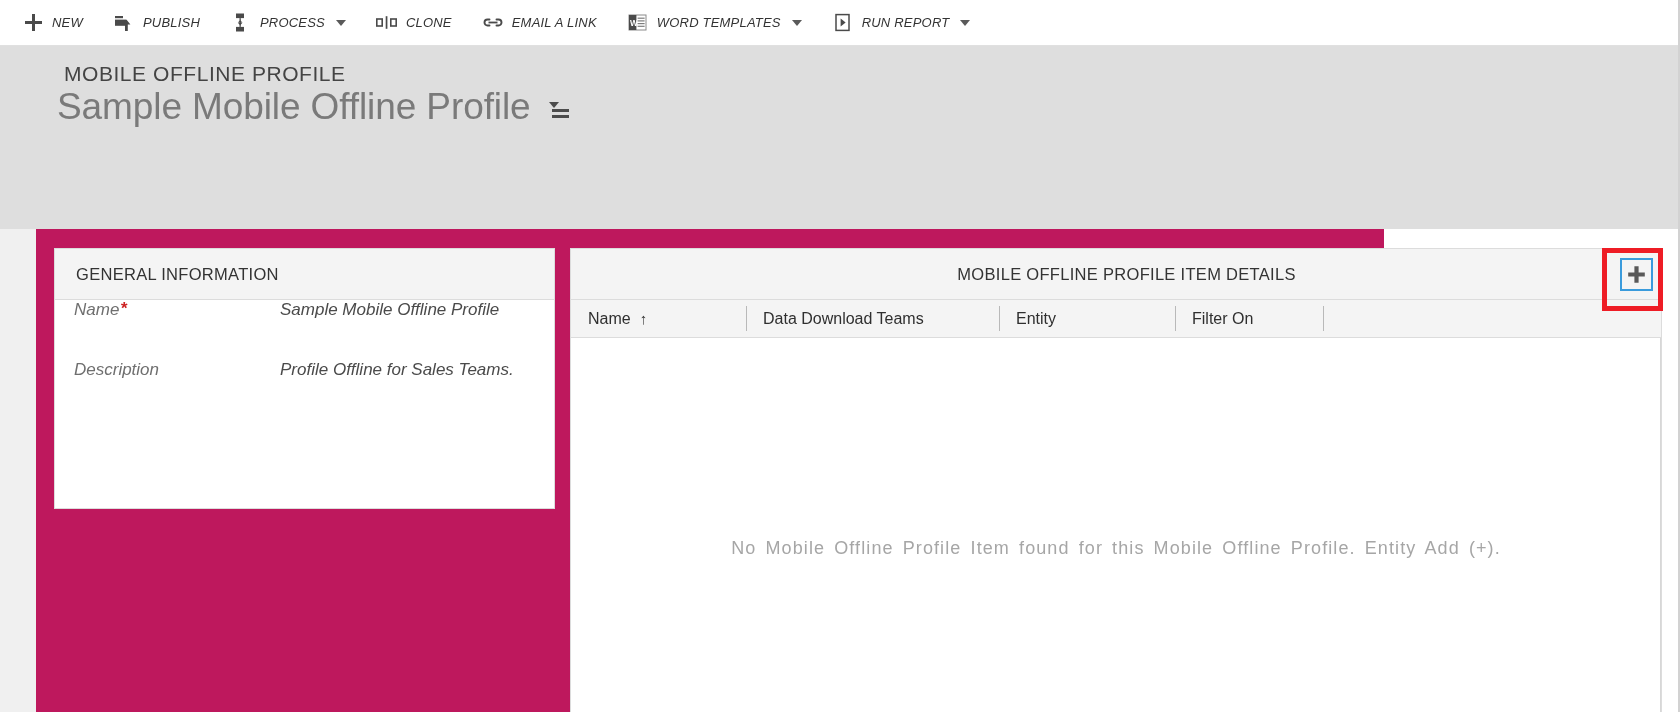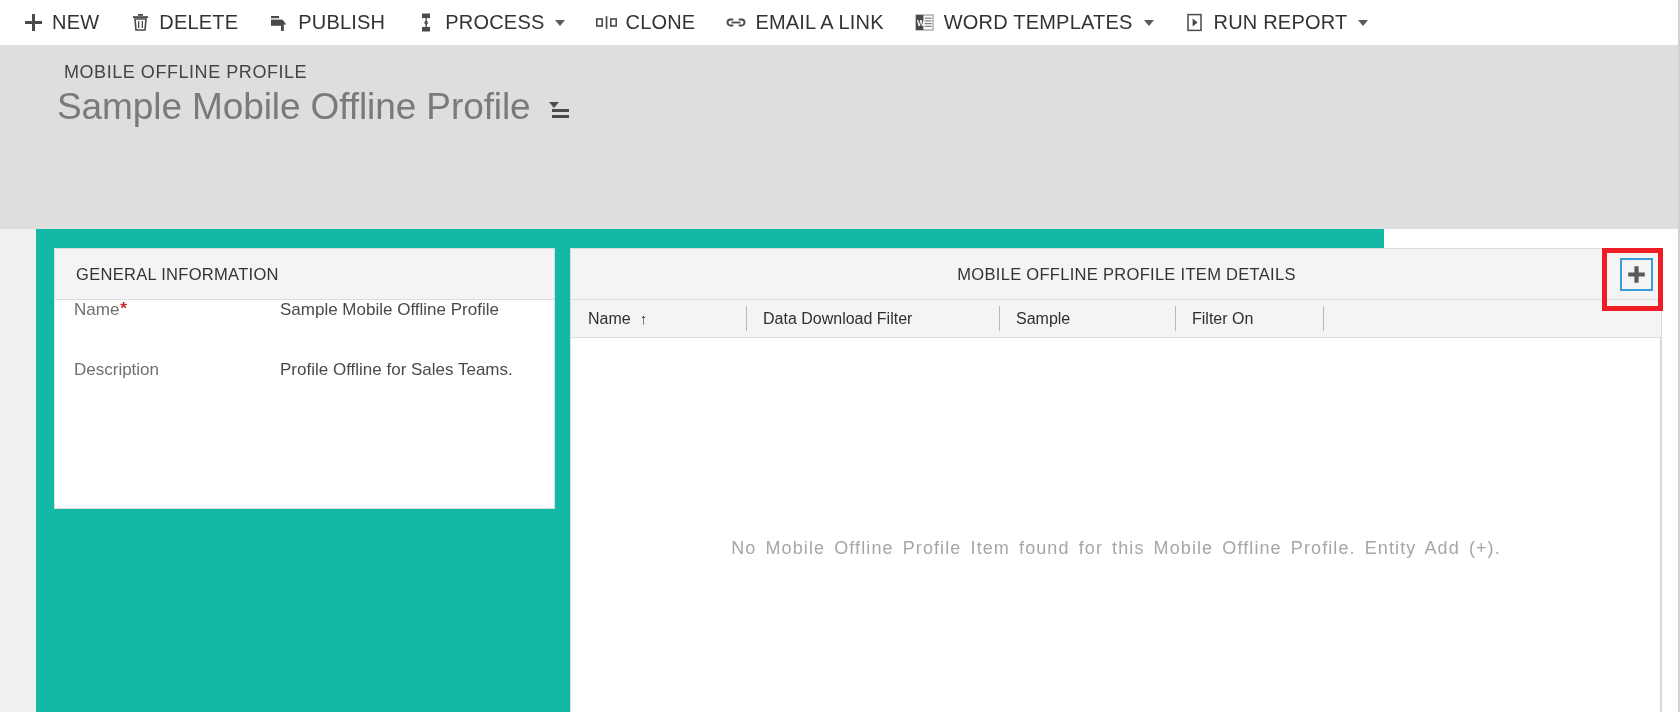--- a/index.html
+++ b/index.html
@@ -36,46 +36,47 @@
   .cmd .cmd-ico {
     display: inline-flex;
     align-items: center;
     justify-content: center;
     width: 22px; height: 22px;
     margin-right: 8px;
     flex: 0 0 auto;
     color: #4a4a4a;
   }
   .cmd .cmd-label {
-    font-size: 20px;
+    font-size: 13px;
     letter-spacing: .2px;
     color: #333333;
     font-weight: 400;
     text-transform: uppercase;
+    font-style: italic;
   }
   .cmd .caret {
     margin-left: 11px;
     width: 0; height: 0;
     border-left: 5px solid transparent;
     border-right: 5px solid transparent;
     border-top: 6px solid #5a5a5a;
     flex: 0 0 auto;
   }
 
   
   #headerband {
     position: absolute;
     left: 0; top: 46px;
     width: 1680px; height: 183px;
     background: #dedede;
   }
   #entity-type {
     position: absolute;
     left: 64px; top: 16px;
-    font-size: 18px;
+    font-size: 21px;
     letter-spacing: .55px;
     color: #444444;
     text-transform: uppercase;
   }
   #record-title-row {
     position: absolute;
     left: 57px; top: 40px;
     display: flex;
     align-items: center;
   }
@@ -116,21 +117,21 @@
   #gutter {
     position: absolute;
     left: 0; top: 229px;
     width: 36px; height: 483px;
     background: #f0f0f0;
   }
   #content {
     position: absolute;
     left: 36px; top: 229px;
     width: 1348px; height: 483px;
-    background: #14b8a6;
+    background: #be185d;
   }
 
   
   #general-info {
     position: absolute;
     left: 18px; top: 19px;
     width: 501px; height: 261px;
     background: #ffffff;
     border: 1px solid #dcdcdc;
   }
@@ -146,20 +147,21 @@
     font-size: 16.5px;
     color: #333333;
     letter-spacing: .3px;
     text-transform: uppercase;
   }
   .field-row {
     display: flex;
     align-items: baseline;
     padding: 0 0 0 19px;
     height: 60px;
+    font-style: italic;
   }
   .field-label {
     width: 206px;
     flex: 0 0 206px;
     font-size: 17px;
     color: #6f6f6f;
     font-weight: 300;
     position: relative;
     white-space: nowrap;
   }
@@ -295,32 +297,20 @@
 
   <div class="cmd">
     <span class="cmd-ico">
       <svg width="19" height="19" viewBox="0 0 19 19">
           <path d="M8 1h3v7h7v3h-7v7H8v-7H1V8h7z" fill="#4a4a4a"></path>
         </svg>
     </span>
     <span class="cmd-label">NEW</span>
   </div>
 
-  <div class="cmd">
-    <span class="cmd-ico">
-      <svg width="19" height="19" viewBox="0 0 19 19">
-        <rect x="2" y="3.2" width="15" height="1.8" fill="#4a4a4a"></rect>
-        <rect x="7" y="1" width="5" height="1.8" fill="#4a4a4a"></rect>
-        <path d="M4 6h11l-1 11H5z" fill="none" stroke="#4a4a4a" stroke-width="1.6"></path>
-        <rect x="7" y="8" width="1.3" height="7" fill="#4a4a4a"></rect>
-        <rect x="10.7" y="8" width="1.3" height="7" fill="#4a4a4a"></rect>
-      </svg>
-    </span>
-    <span class="cmd-label">DELETE</span>
-  </div>
 
   <div class="cmd">
     <span class="cmd-ico">
       <svg width="19" height="19" viewBox="0 0 19 19">
         <path d="M1 3h8v2.2H1z" fill="#4a4a4a"></path>
         <path d="M1 6.6h11v6.2H1z" fill="#4a4a4a"></path>
         <path d="M13.8 18V11.4h2.6L12.4 6.6 8.4 11.4H11V18z" fill="#4a4a4a"></path>
       </svg>
     </span>
     <span class="cmd-label">PUBLISH</span>
@@ -438,24 +428,24 @@
       </div>
       <div id="annot-box"></div>
     </div>
 
     <div id="grid-colhead">
       <div class="colcell" style="width:175px">
         <span>Name</span>
         <span class="sortarrow">↑</span>
       </div>
       <div class="colcell" style="width:253px">
-        <span>Data Download Filter</span>
+        <span>Data Download Teams</span>
       </div>
       <div class="colcell" style="width:176px">
-        <span>Sample</span>
+        <span>Entity</span>
       </div>
       <div class="colcell" style="width:148px">
         <span>Filter On</span>
       </div>
       <div class="coldiv-end"></div>
     </div>
 
     <div id="grid-body">
       <div id="empty-msg">No Mobile Offline Profile Item found for this Mobile Offline Profile. Entity Add (+).</div>
       <div id="grid-scroll-edge"></div>

